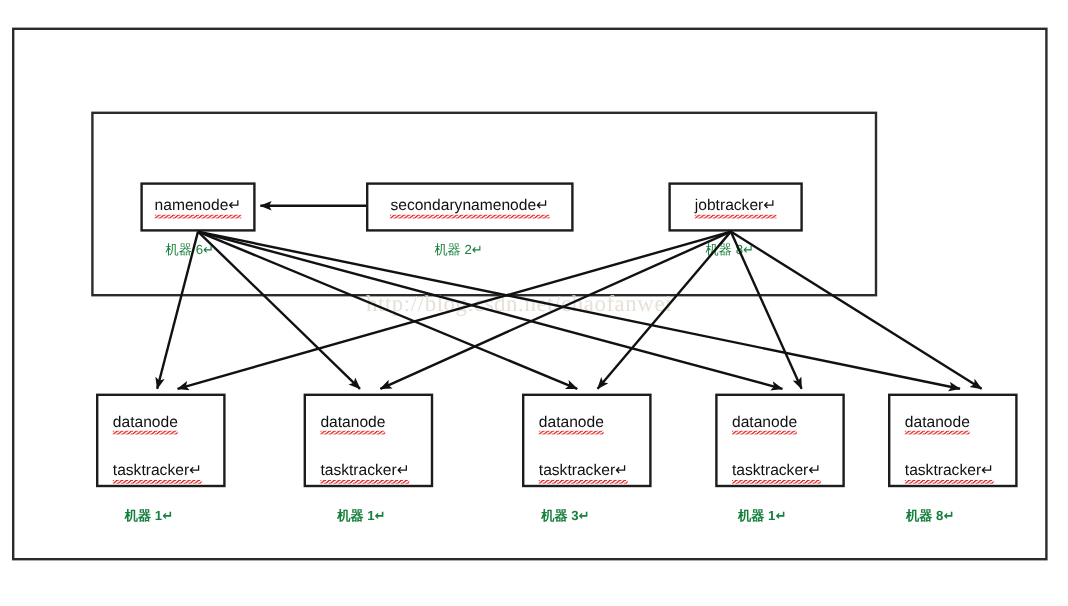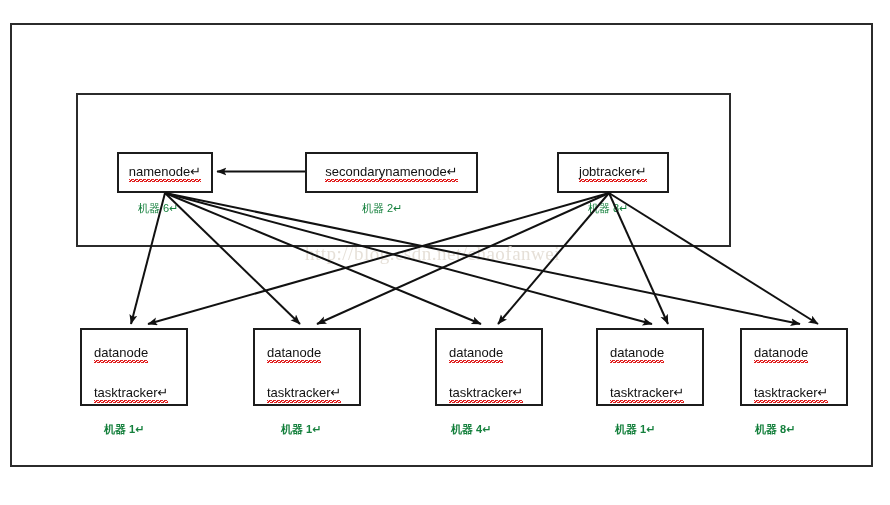--- a/index.html
+++ b/index.html
@@ -202,21 +202,21 @@
     <span class="line1 spell">datanode</span>
     <span class="dbox-row2"><span class="line2 spell">tasktracker↵</span></span>
   </div>
   <div class="dbox" style="left:740px">
     <span class="line1 spell">datanode</span>
     <span class="dbox-row2"><span class="line2 spell">tasktracker↵</span></span>
   </div>
 
   <div class="mlabel mlabel-bot" style="left:104px">机器 1↵</div>
   <div class="mlabel mlabel-bot" style="left:281px">机器 1↵</div>
-  <div class="mlabel mlabel-bot" style="left:451px">机器 4↵</div>
+  <div class="mlabel mlabel-bot" style="left:451px">机器 3↵</div>
   <div class="mlabel mlabel-bot" style="left:615px">机器 1↵</div>
   <div class="mlabel mlabel-bot" style="left:755px">机器 8↵</div>
 
   <svg id="arrow-layer" viewBox="0 0 890 505">
     <defs>
       <marker id="ah" markerWidth="11" markerHeight="11" refX="9.4" refY="4" orient="auto" markerUnits="userSpaceOnUse">
         <path d="M0,0 L10,4 L0,8 L2.2,4 z" fill="#111111"></path>
       </marker>
     </defs>
 

